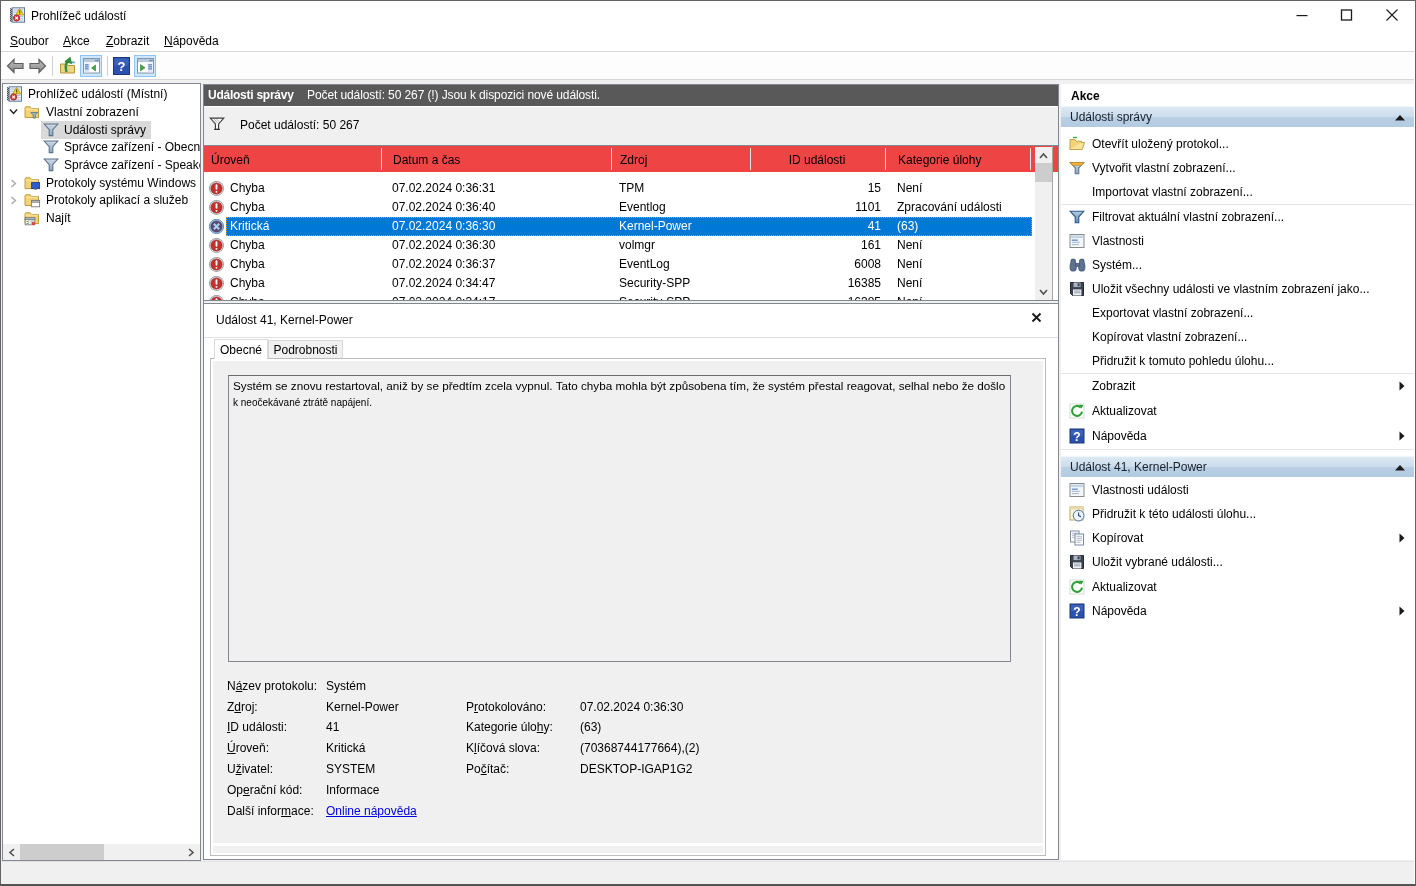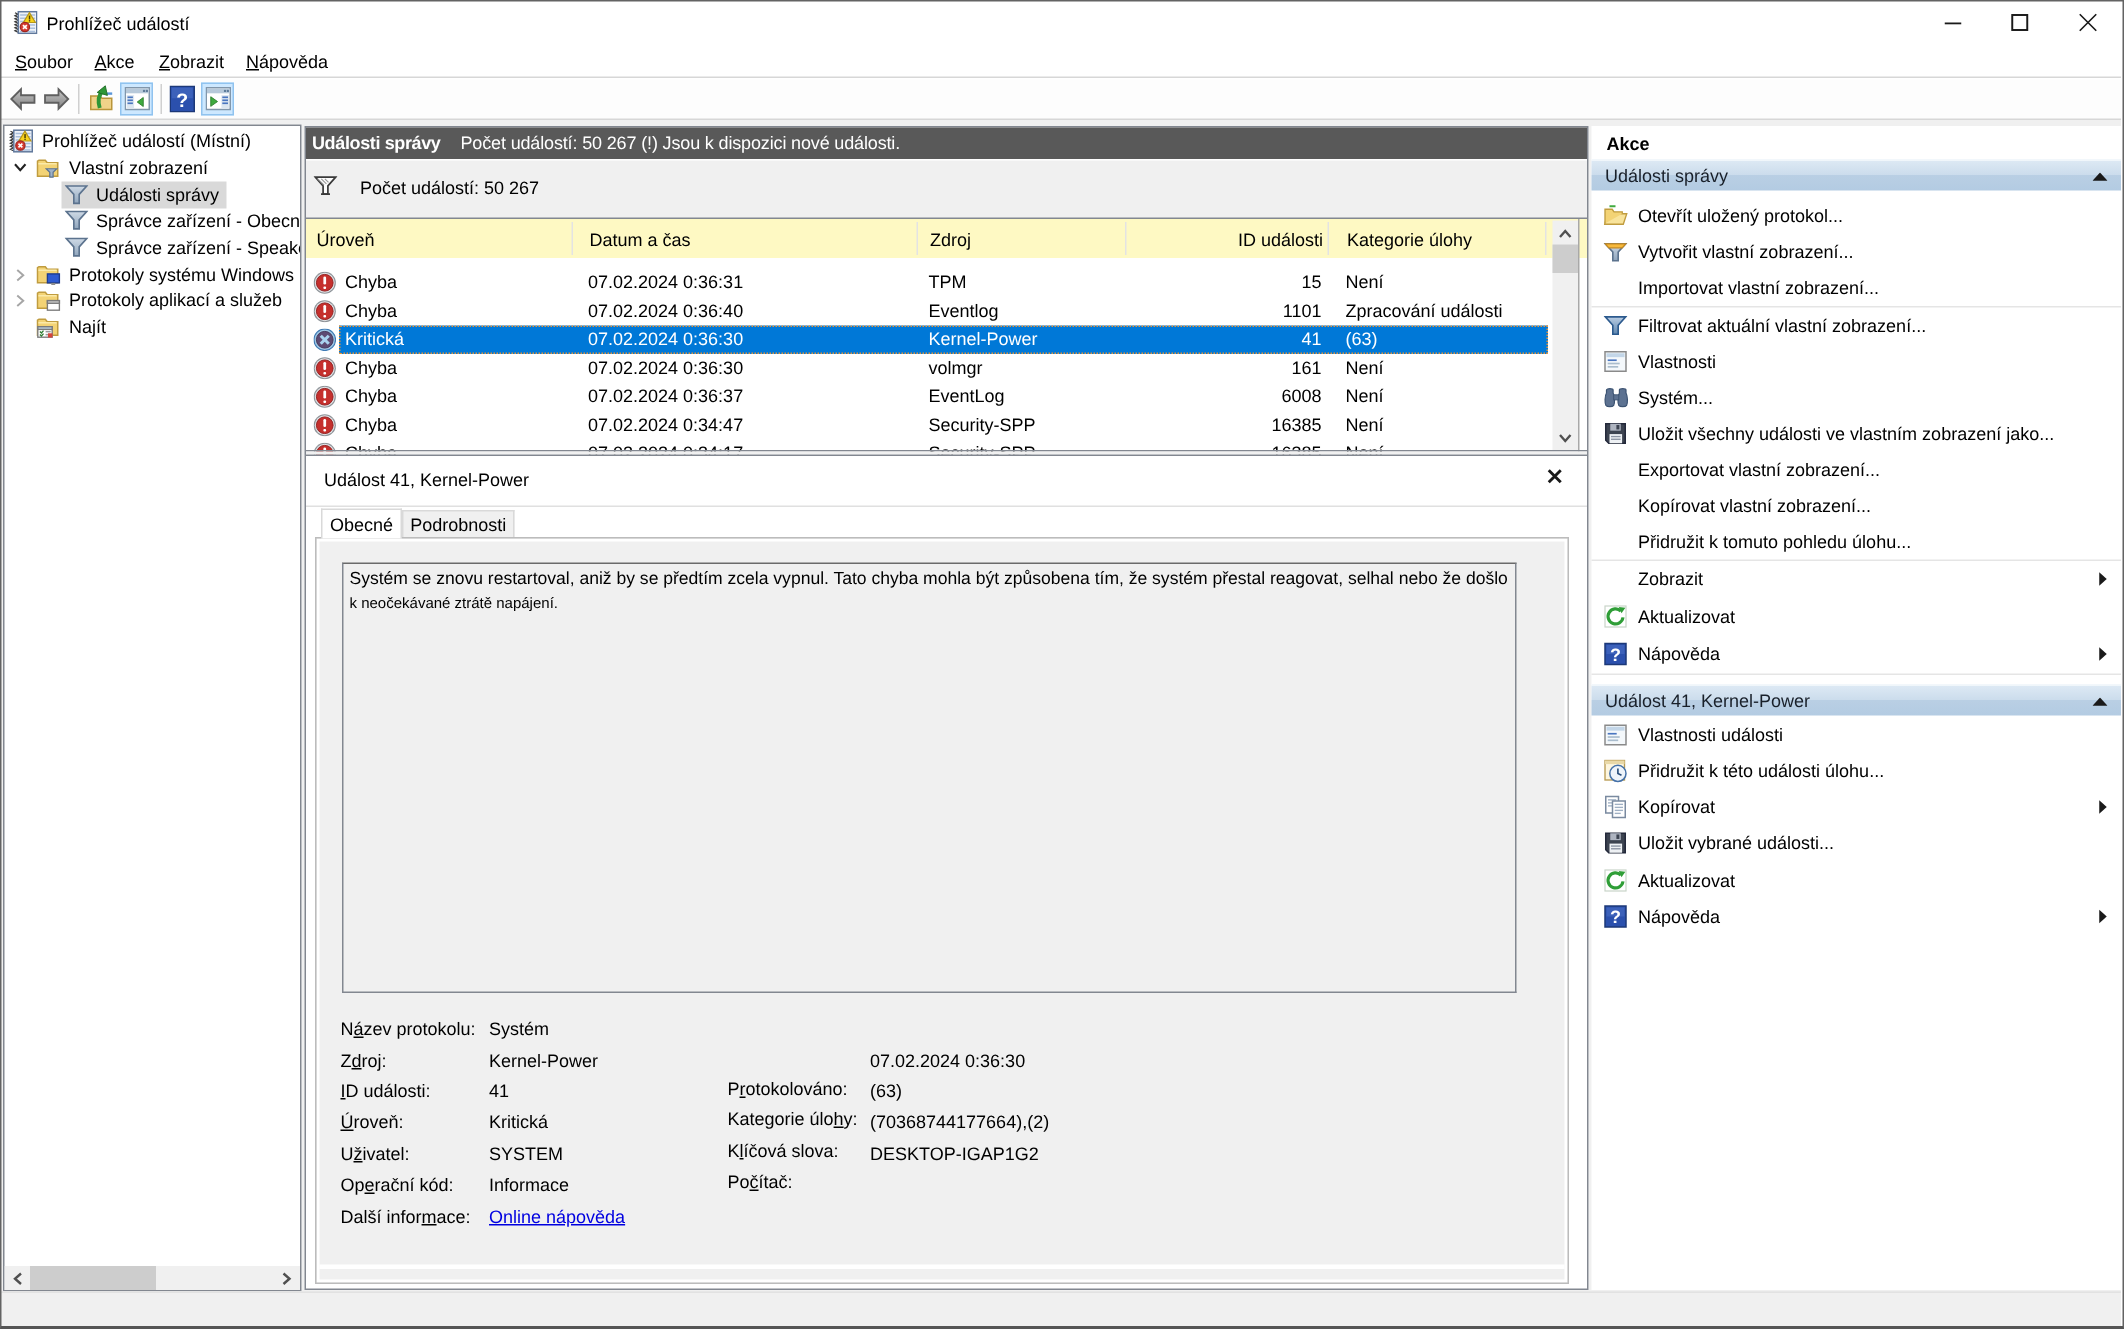--- a/index.html
+++ b/index.html
@@ -21,21 +21,21 @@
 #workbg { position:absolute; left:1px; top:80px; width:1413px; height:783px; background:#f0f0f0; }
 
 #leftpane { position:absolute; left:2px; top:83px; width:199px; height:778px; background:#fff; border:1px solid #828790; overflow:hidden; }
 .trow { position:absolute; left:0; width:197px; height:18px; line-height:18px; font-size:12px; white-space:nowrap; }
 .tsel { position:absolute; background:#d9d9d9; height:18px; }
 
 #centerpane { position:absolute; left:203px; top:84px; width:856px; height:776px; background:#fff; border:1px solid #828790; }
 #cp-darkbar { position:absolute; left:0; top:0; width:854px; height:21px; background:#595959; color:#fff; line-height:21px; }
 #cp-strip { position:absolute; left:0; top:21px; width:854px; height:40px; background:#f0f0f0; border-top:1px solid #fff; border-bottom:1px solid #828790; }
 
-#tblhead { position:absolute; left:0; top:61px; width:854px; height:26px; background:#fef9c3; }
+#tblhead { position:absolute; left:0; top:61px; width:854px; height:26px; background:#ef4444; }
 .colsep { position:absolute; top:63px; width:1px; height:22px; background:#e3e3e3; }
 .hcell { position:absolute; top:7px; font-size:12px; color:#000; white-space:nowrap; }
 .trowc { position:absolute; left:1px; width:828px; height:19px; line-height:19px; font-size:12px; white-space:nowrap; }
 .cell { position:absolute; top:0; }
 #vscroll { position:absolute; left:831px; top:62px; width:17px; height:153px; background:#f0f0f0; }
 
 #lowpane { position:absolute; left:0; top:218px; width:854px; height:555px; background:#fff; border-top:1px solid #828790; }
 
 #rightpane { position:absolute; left:1061px; top:84px; width:353px; height:776px; background:#fff; }
 .sechdr { position:absolute; left:0; width:353px; height:21px; background:linear-gradient(180deg,#dde9f4 0%,#cbdcec 49%,#b9cfe4 50%,#b3cbe2 100%); border-top:1px solid #f2f7fb; line-height:21px; font-size:12px; color:#19202a; }
@@ -50,21 +50,21 @@
 u { text-decoration:underline; }
 .erri { left:4px; top:2px; width:15px; height:15px; }
 .c-lvl { left:25px; } .c-date { left:187px; } .c-src { left:414px; }
 .c-id { left:546px; width:130px; text-align:right; display:inline-block; }
 .c-cat { left:692px; }
 .selrow { color:#fff; }
 .selbg { position:absolute; left:21px; top:0; width:806px; height:19px; background:#0078d7; outline:1px dotted #e8943a; outline-offset:-1px; }
 .fl { position:absolute; height:20px; line-height:20px; }
 .flab { position:absolute; left:23px; white-space:nowrap; }
 .fval { position:absolute; left:122px; white-space:nowrap; }
-.flab2 { position:absolute; left:281px; white-space:nowrap;margin-top:19px; }
+.flab2 { position:absolute; left:262px; white-space:nowrap; }
 .fval2 { position:absolute; left:376px; white-space:nowrap; }
 </style>
 </head>
 <body>
 <svg width="0" height="0" style="position:absolute">
 <defs>
 <g id="evicon">
   <path d="M1 1.5 L3 2.5 L1 3.5 L3 4.5 L1 5.5 L3 6.5 L1 7.5 L3 8.5 L1 9.5 L3 10.5 L1 11.5 L3 12.5 L1 13.5 L3 14.5" fill="none" stroke="#3a3a3a" stroke-width="0.9"></path>
   <rect x="3.2" y="0.8" width="12.3" height="14.4" fill="#eef2f8" stroke="#60789c" stroke-width="1"></rect>
   <g stroke="#a9bedb" stroke-width="1">
@@ -268,21 +268,21 @@
       <path d="M2.8 2.2 L7 6.4 M5.2 2.2 L8.6 5.6 M7.6 2.2 L10 4.6" stroke="#9a9a9a" stroke-width="0.8"></path>
       <path d="M5 12.4 L11 12.4" stroke="#3a3a3a" stroke-width="1.1"></path>
     </svg>
     <span class="abs" style="left:36px;top:11px">Počet událostí: 50 267</span>
   </div>
 
   <div id="tblhead">
     <div class="hcell" style="left:7px">Úroveň</div>
     <div class="hcell" style="left:189px">Datum a čas</div>
     <div class="hcell" style="left:416px">Zdroj</div>
-    <div class="hcell" style="left:548px;width:130px;text-align:right">ID události</div>
+    <div class="hcell" style="left:548px;width:130px;text-align:center">ID události</div>
     <div class="hcell" style="left:694px">Kategorie úlohy</div>
   </div>
   <div class="colsep" style="left:177px"></div>
   <div class="colsep" style="left:407px"></div>
   <div class="colsep" style="left:546px"></div>
   <div class="colsep" style="left:681px"></div>
   <div class="colsep" style="left:826px"></div>
 
   <div id="tblrows" style="position:absolute;left:0;top:94px;width:964px;height:128px;overflow:hidden">
     <div class="trowc" style="top:0">

